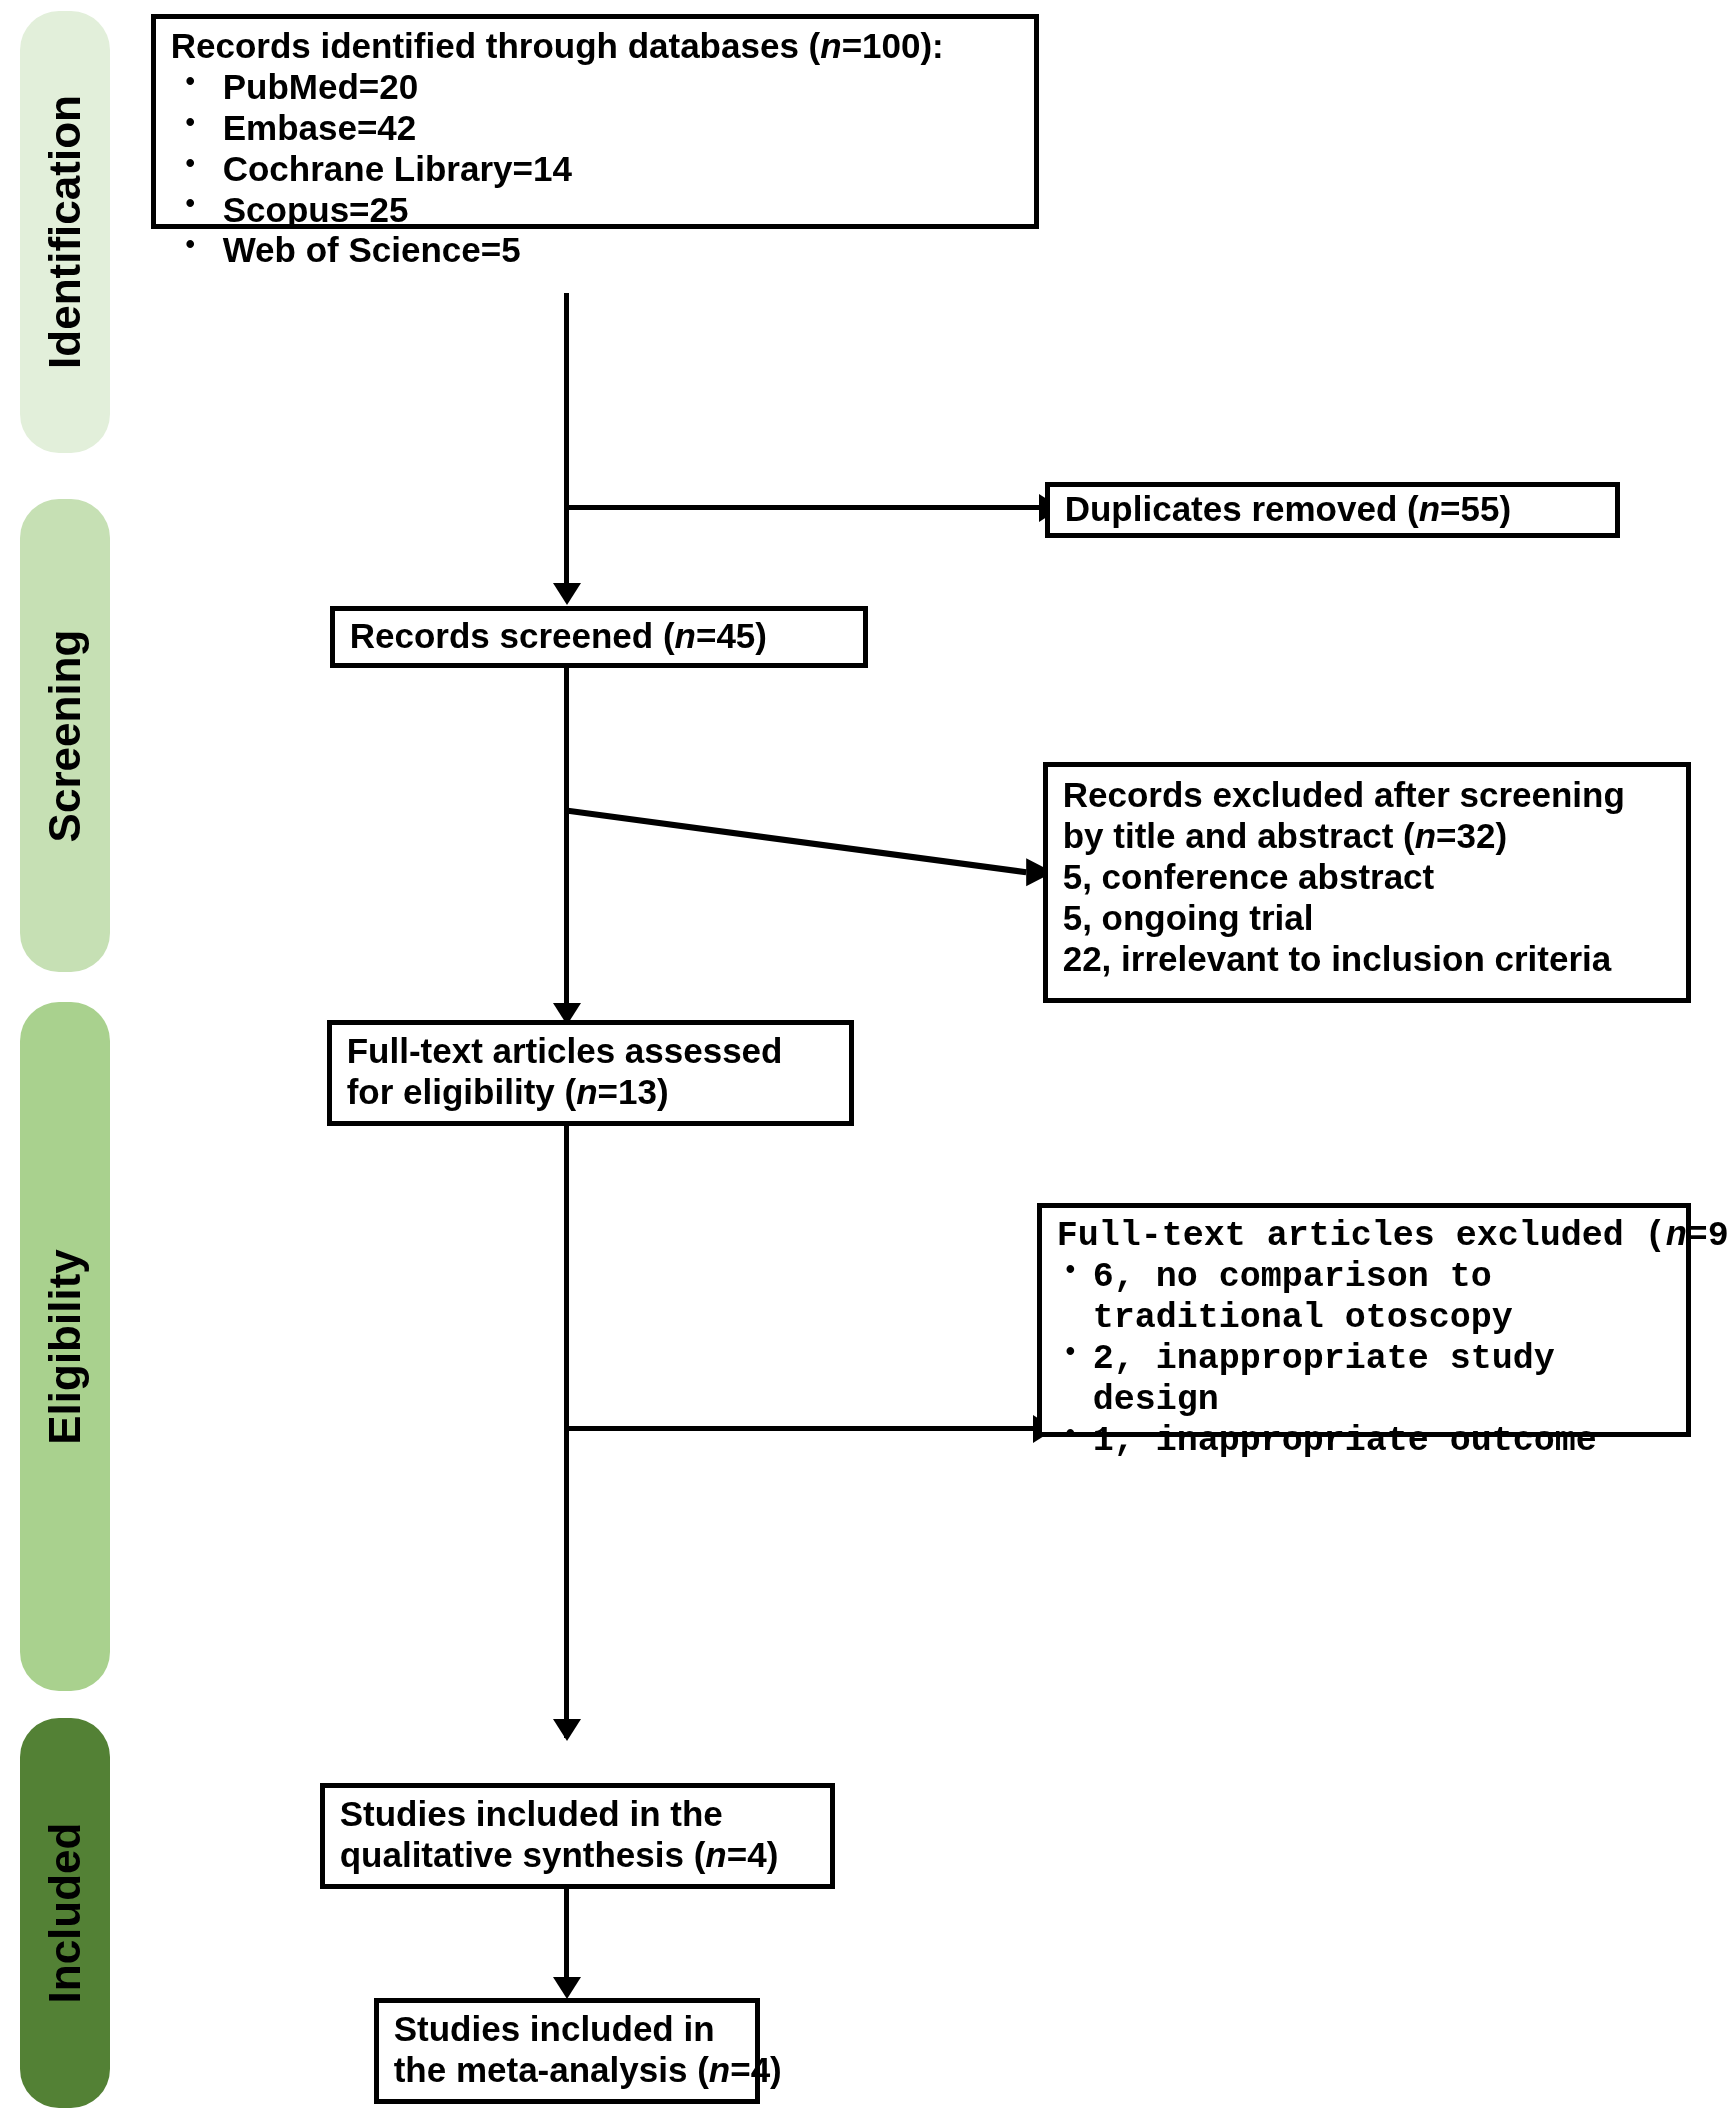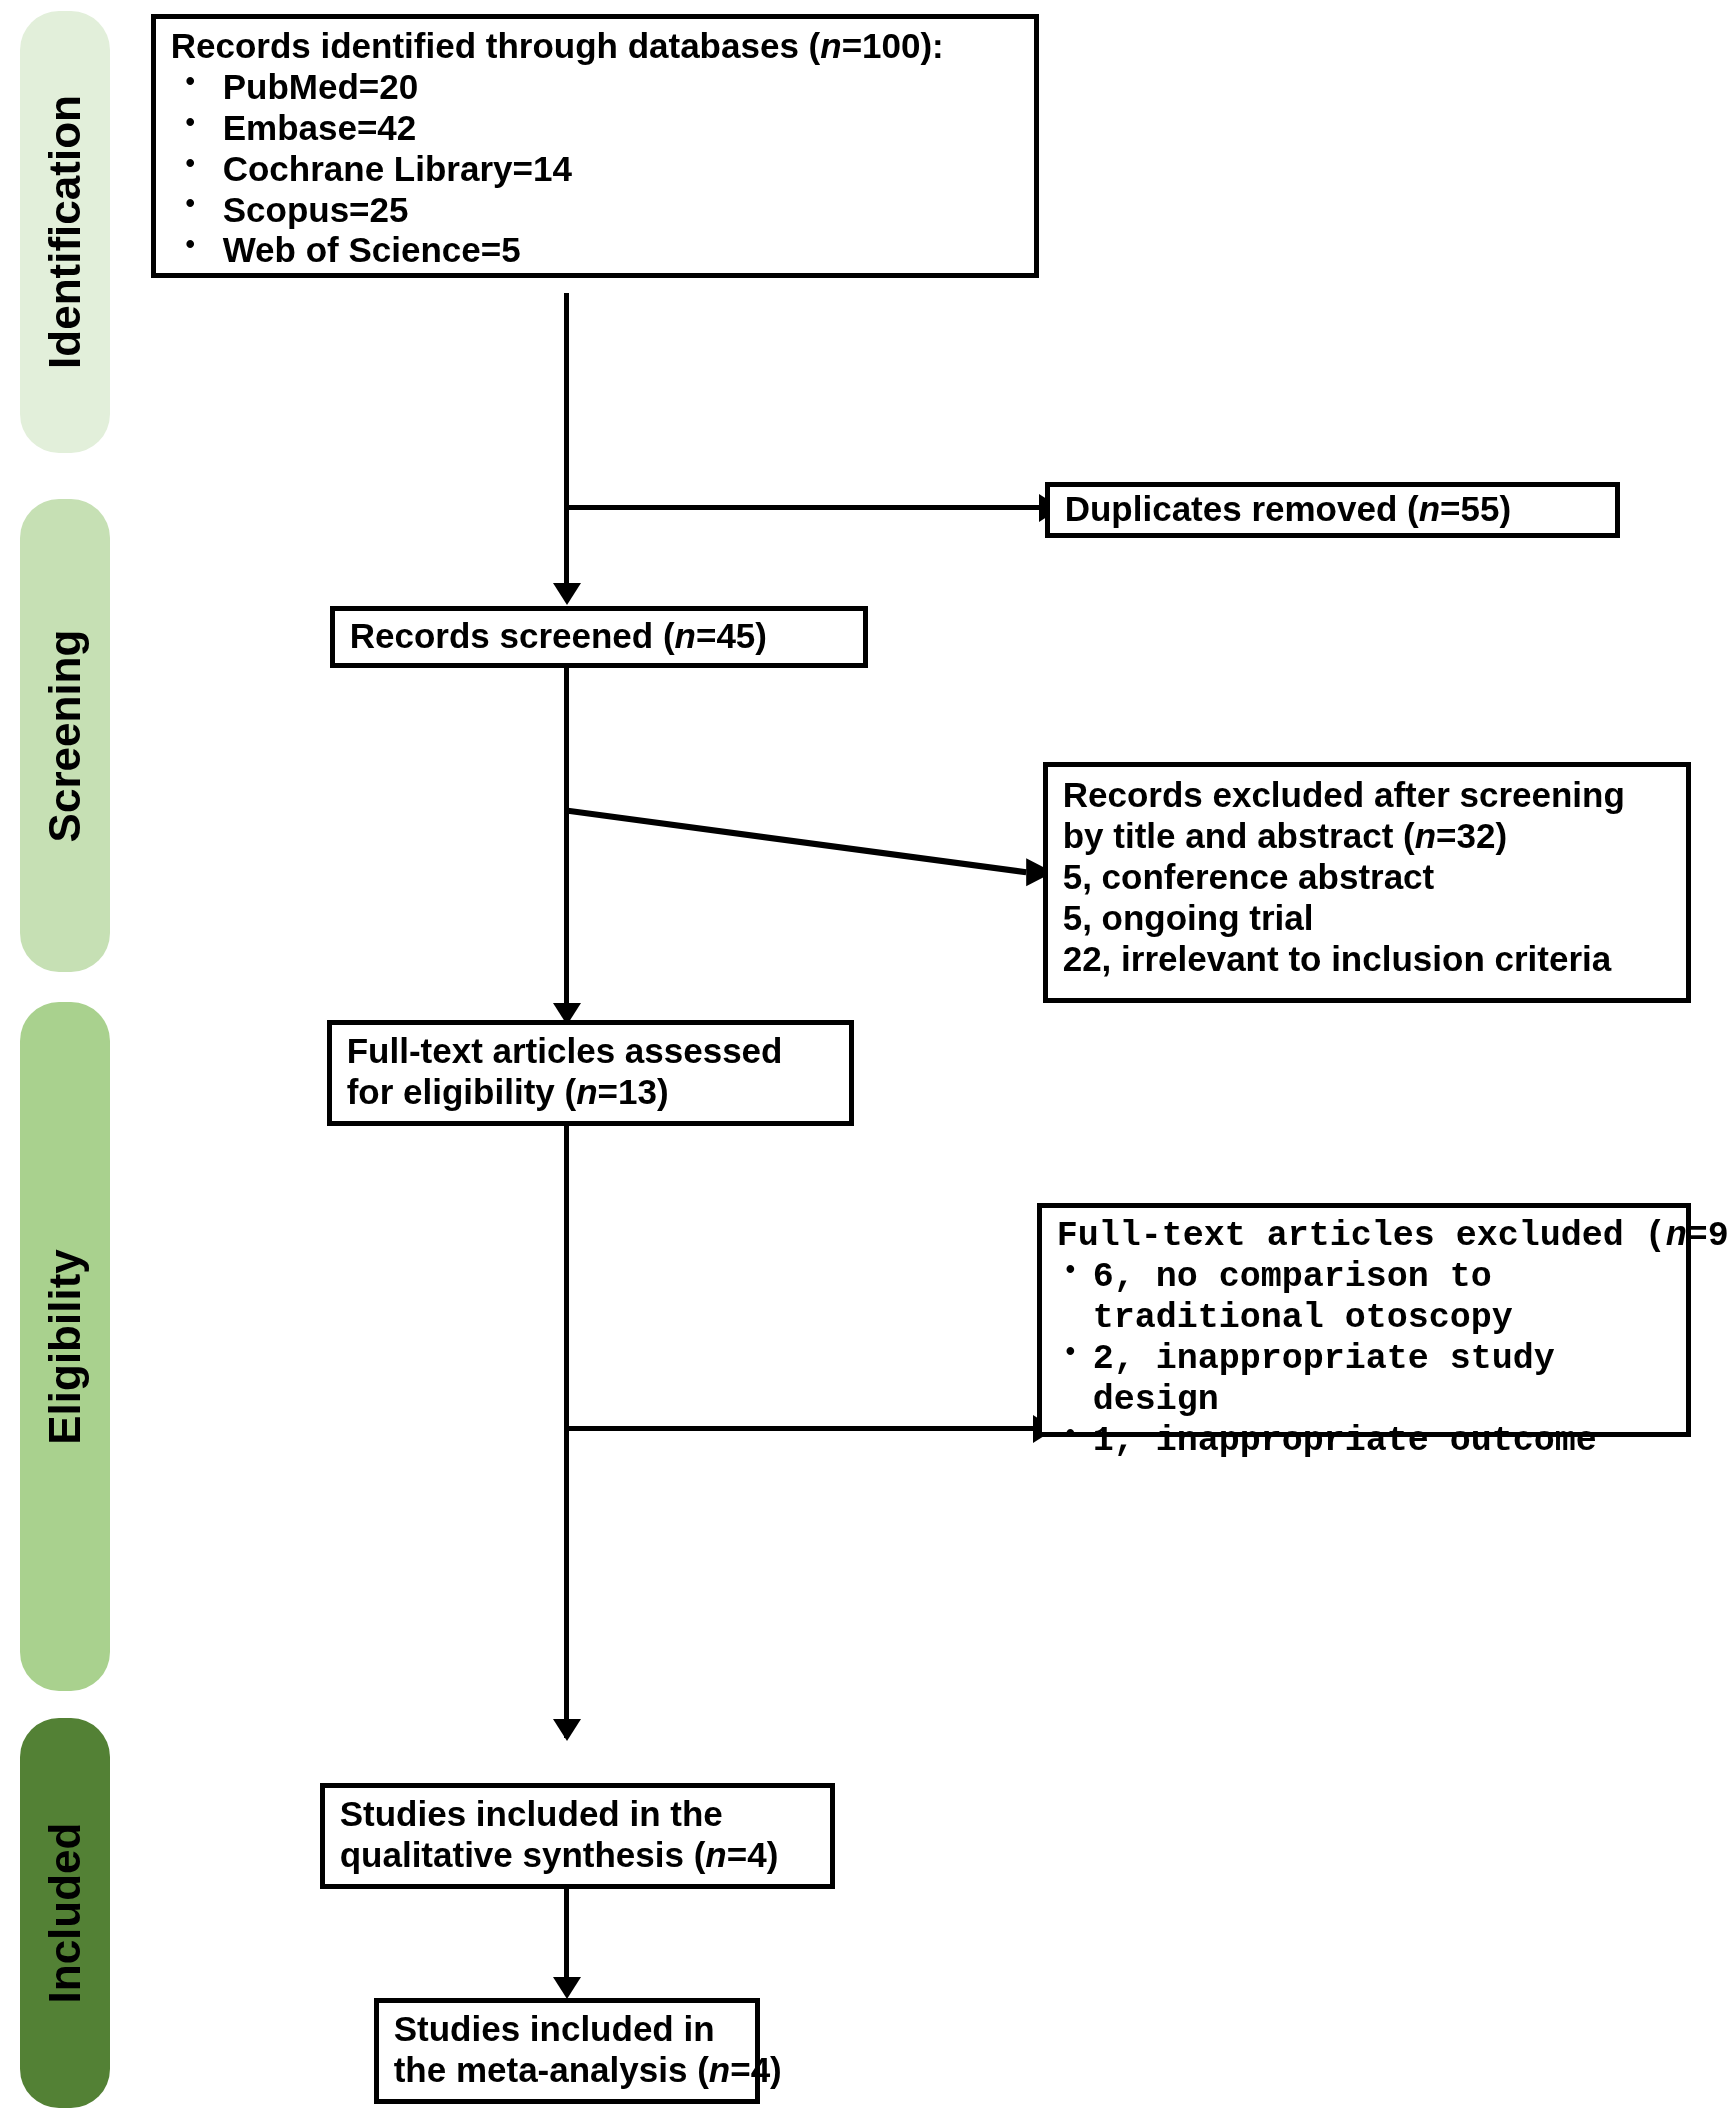--- a/index.html
+++ b/index.html
@@ -148,21 +148,21 @@
 
   <div class="conn-v" style="left:564px; top:1124px; width:5px; height:614px;"></div>
   <div class="arrow-down" style="left:553px; top:1719px;"></div>
 
   <div class="conn-h" style="left:564px; top:1426px; width:472px; height:5px;"></div>
   <div class="arrow-right" style="left:1033px; top:1415px;"></div>
 
   <div class="conn-v" style="left:564px; top:1844px; width:5px; height:149px;"></div>
   <div class="arrow-down" style="left:553px; top:1977px;"></div>
 
-  <div class="flow-box" style="left:151px; top:14px; width:888px; height:264px;">
+  <div class="flow-box" style="left:151px; top:14px; width:888px; height:215px;">
     <div class="box-text">
       <div class="box-line">
         <span>Records identified through databases (</span><span class="ital-n">n</span><span>=100):</span>
       </div>
       <ul class="box-list">
         <li>PubMed=20</li>
         <li>Embase=42</li>
         <li>Cochrane Library=14</li>
         <li>Scopus=25</li>
         <li>Web of Science=5</li>

